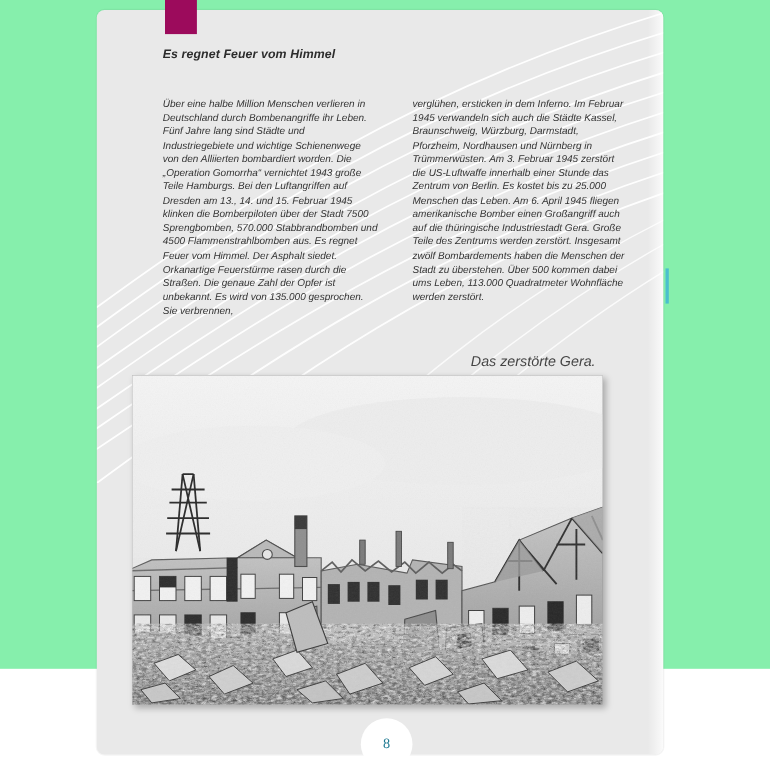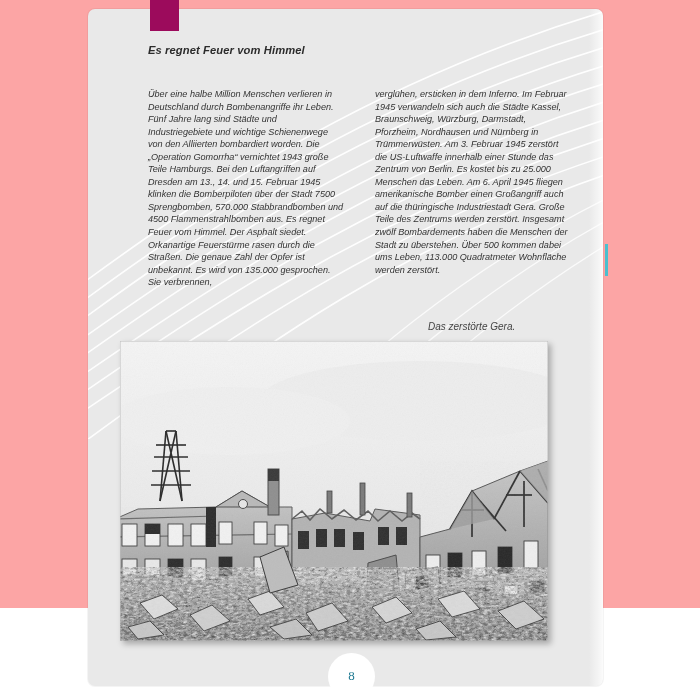--- a/index.html
+++ b/index.html
@@ -11,21 +11,21 @@
     width: 700px;
     height: 700px;
     overflow: hidden;
     font-family: "Liberation Sans", sans-serif;
   }
 
   #page-root {
     position: relative;
     width: 700px;
     height: 608px;
-    background: #fca5a5;
+    background: #86efac;
   }
 
   
   .book-page {
     position: absolute;
     left: 88px;
     top: 9px;
     width: 515px;
     height: 677px;
     background: #e9e9e9;
@@ -112,21 +112,21 @@
     margin-top: 11px;
   }
   .col-left  { left: 148px; }
   .col-right { left: 375px; }
 
   
   .photo-caption {
     position: absolute;
     left: 428px;
     top: 321px;
-    font-size: 10px;
+    font-size: 13px;
     font-style: italic;
     color: #444444;
     white-space: nowrap;
   }
 
   
   .photo-frame {
     position: absolute;
     left: 120px;
     top: 341px;

